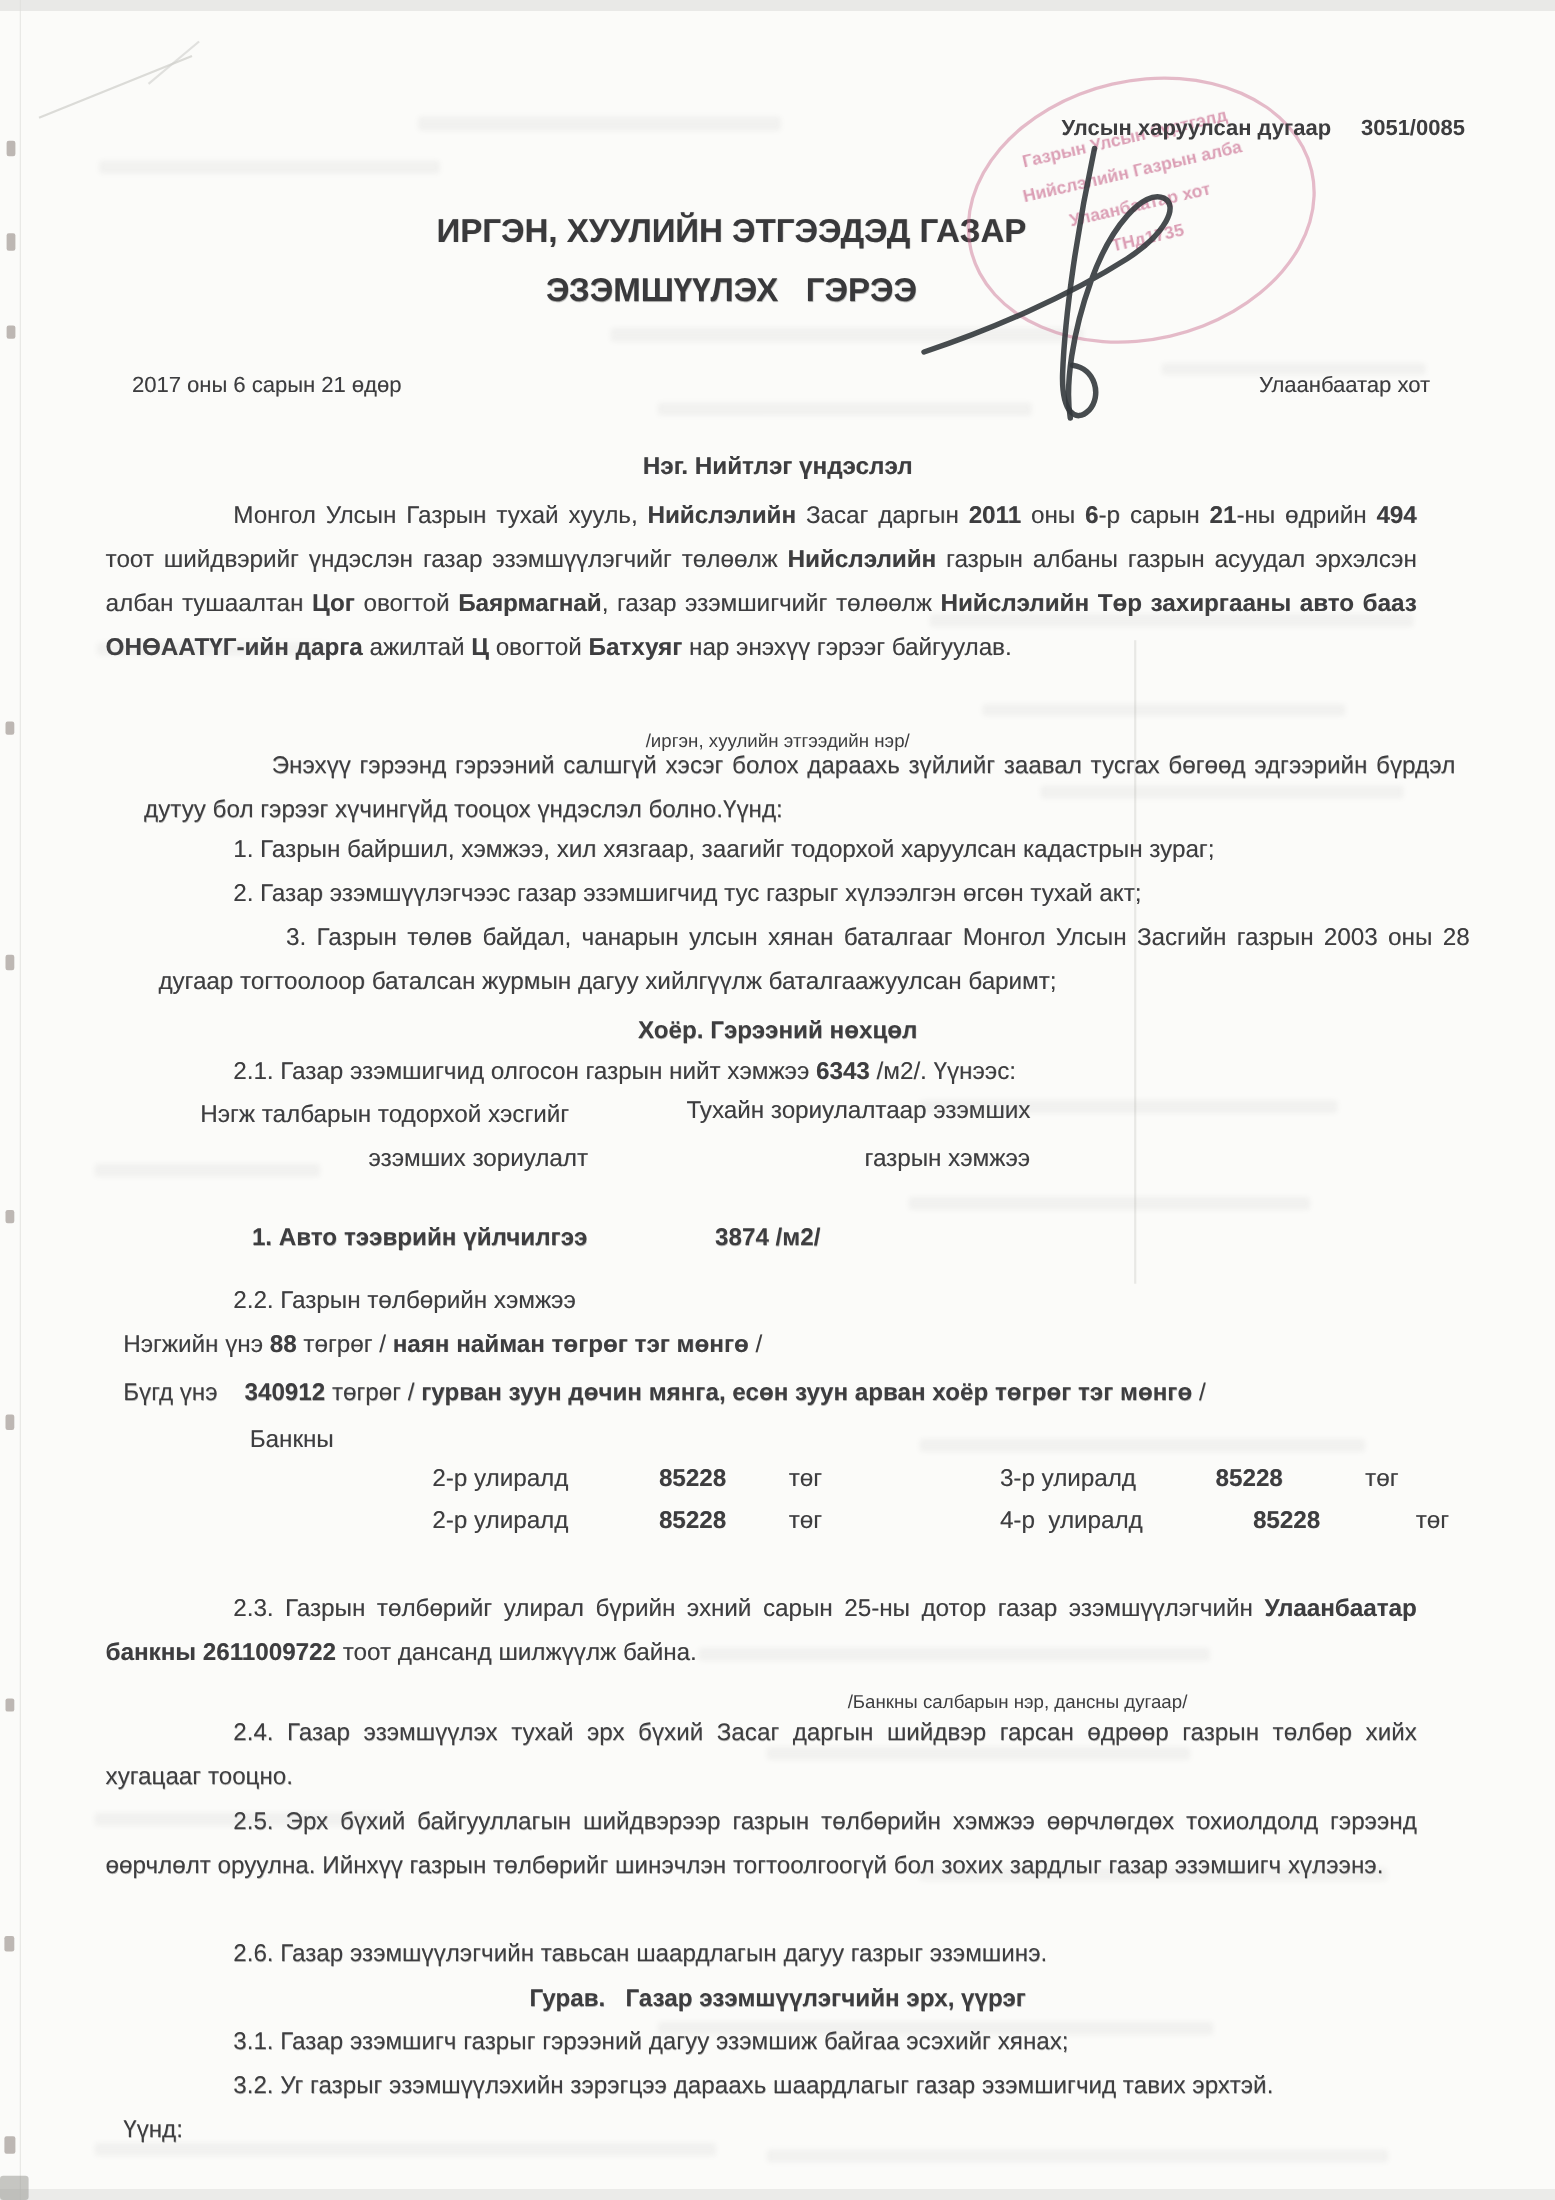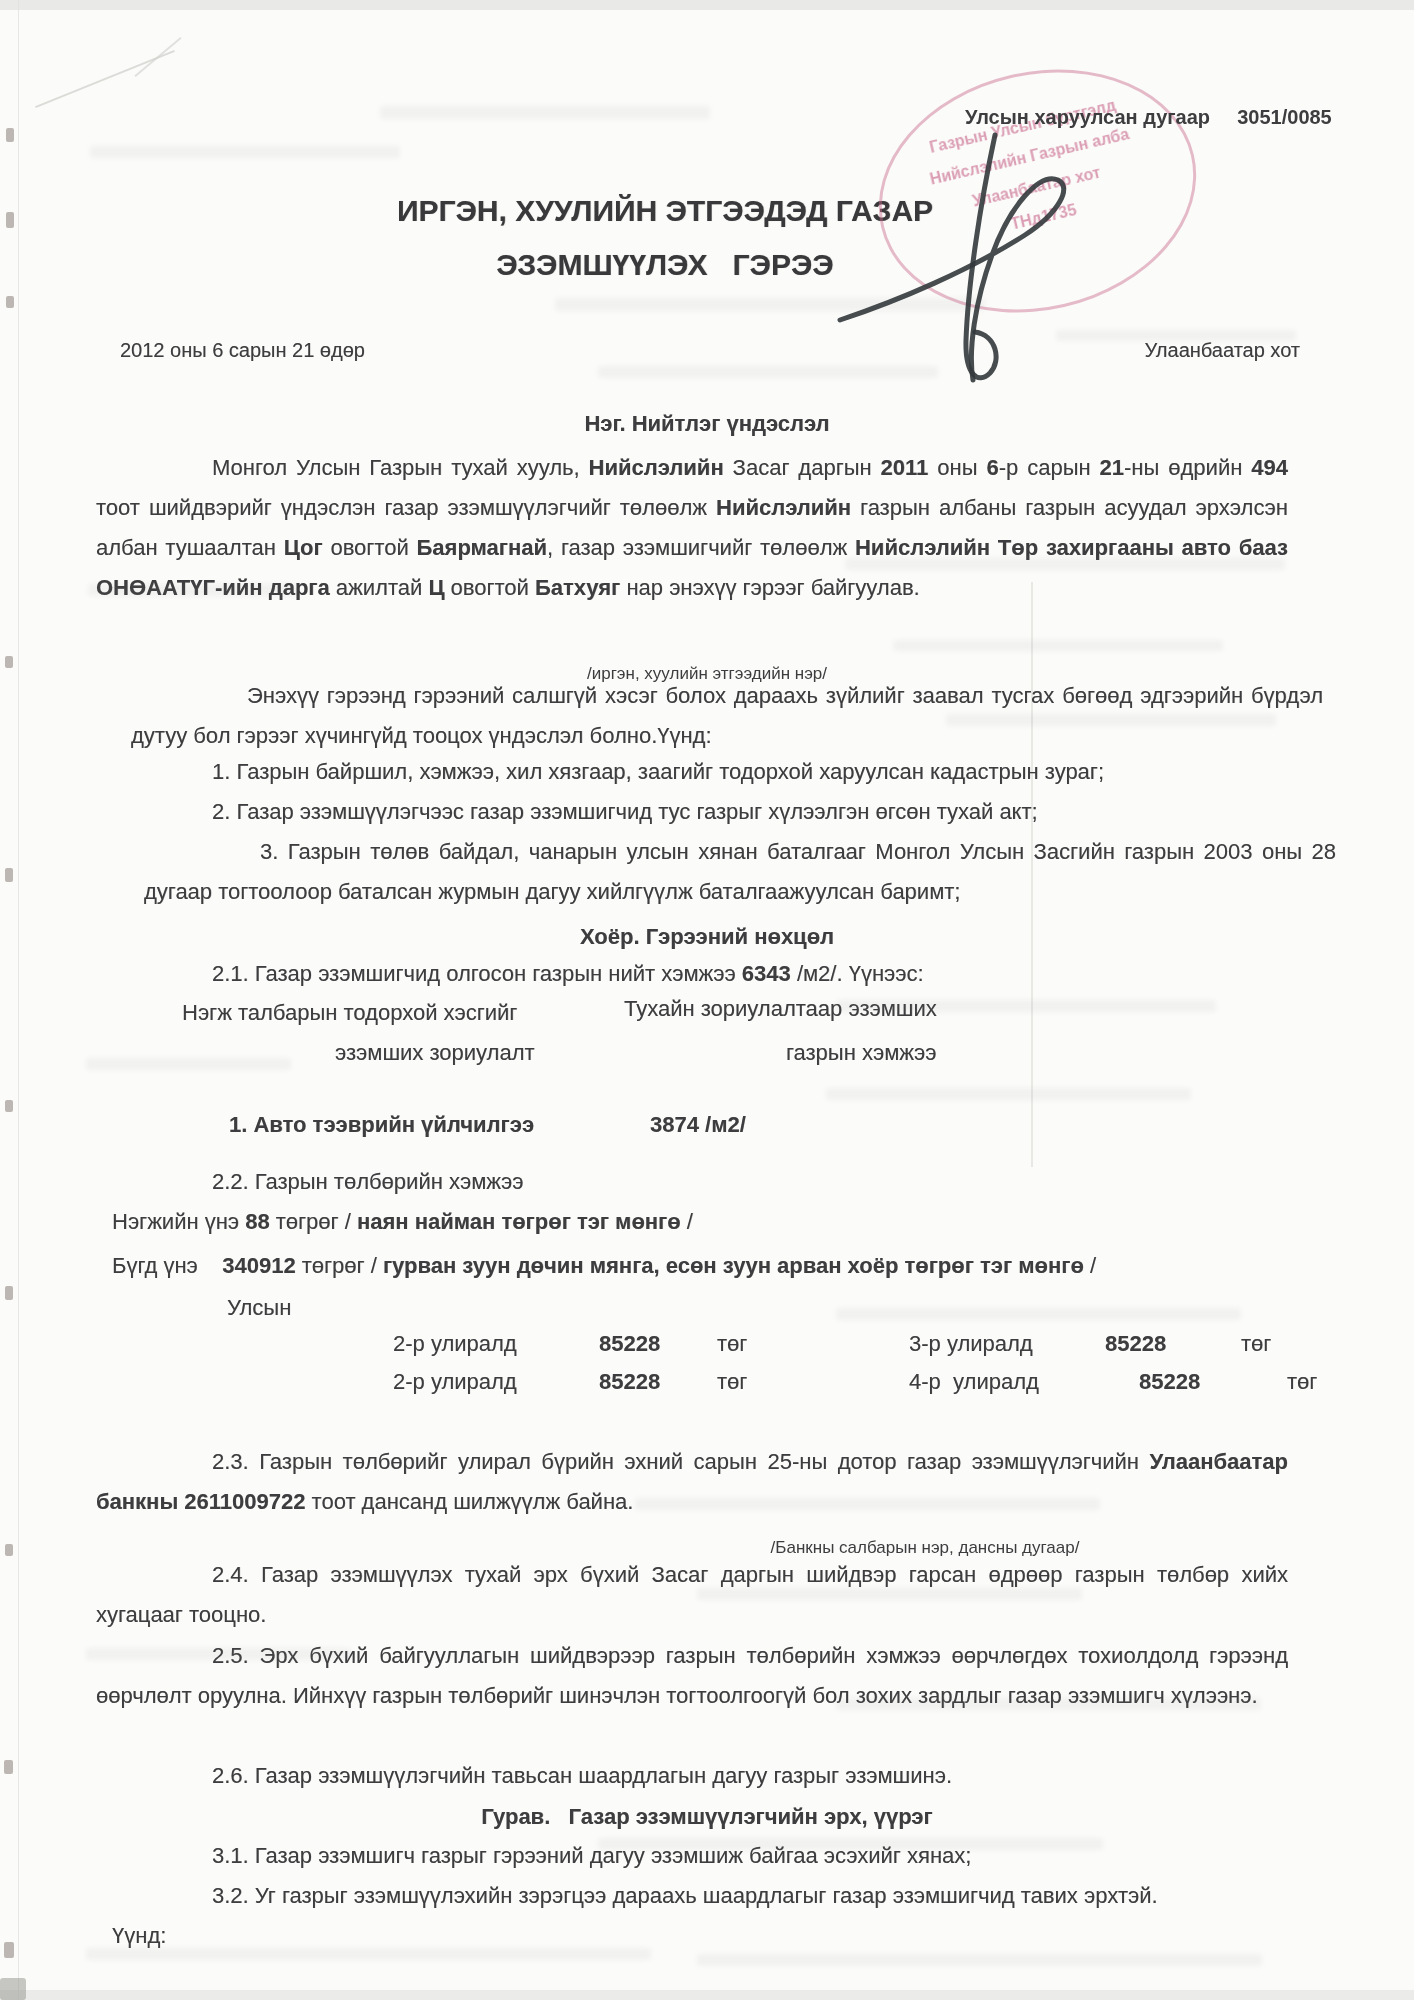--- a/index.html
+++ b/index.html
@@ -61,21 +61,21 @@
 
 <div class="abs regline" style="left:965px;top:106px;">
   <span>Улсын харуулсан дугаар</span>
   <span style="display:inline-block;width:16px;"></span>
   <span>3051/0085</span>
 </div>
 
 <div class="abs title" style="top:193px;">ИРГЭН, ХУУЛИЙН ЭТГЭЭДЭД ГАЗАР</div>
 <div class="abs title pre" style="top:247px;">ЭЗЭМШҮҮЛЭХ   ГЭРЭЭ</div>
 
-<div class="abs t dateline" style="left:120px;top:330px;">2012 оны 6 сарын 21 өдөр</div>
+<div class="abs t dateline" style="left:120px;top:330px;">2017 оны 6 сарын 21 өдөр</div>
 <div class="abs t dateline" style="right:114px;top:330px;">Улаанбаатар хот</div>
 
 <div class="abs t hd" style="top:404px;">Нэг. Нийтлэг үндэслэл</div>
 <div class="abs t para" style="top:448px;"><span>Монгол Улсын Газрын тухай хууль, </span><b>Нийслэлийн</b><span> Засаг даргын </span><b>2011</b><span> оны </span><b>6</b><span>-р сарын </span><b>21</b><span>-ны өдрийн </span><b>494</b><span> тоот шийдвэрийг үндэслэн газар эзэмшүүлэгчийг төлөөлж </span><b>Нийслэлийн</b><span> газрын албаны газрын асуудал эрхэлсэн албан тушаалтан </span><b>Цог</b><span> овогтой </span><b>Баярмагнай</b><span>, газар эзэмшигчийг төлөөлж </span><b>Нийслэлийн Төр захиргааны авто бааз ОНӨААТҮГ-ийн дарга</b><span> ажилтай </span><b>Ц</b><span> овогтой </span><b>Батхуяг</b><span> нар энэхүү гэрээг байгуулав.</span></div>
 <div class="abs sm" style="left:0;top:646px;width:1414px;text-align:center;">/иргэн, хуулийн этгээдийн нэр/</div>
 <div class="abs t para" style="top:676px;margin-left:35px;">Энэхүү гэрээнд гэрээний салшгүй хэсэг болох дараахь зүйлийг заавал тусгах бөгөөд эдгээрийн бүрдэл дутуу бол гэрээг хүчингүйд тооцох үндэслэл болно.Үүнд:</div>
 <div class="abs t para" style="top:752px;">1. Газрын байршил, хэмжээ, хил хязгаар, заагийг тодорхой харуулсан кадастрын зураг;</div>
 <div class="abs t para" style="top:792px;">2. Газар эзэмшүүлэгчээс газар эзэмшигчид тус газрыг хүлээлгэн өгсөн тухай акт;</div>
 <div class="abs t para" style="top:832px;margin-left:48px;">3. Газрын төлөв байдал, чанарын улсын хянан баталгааг Монгол Улсын Засгийн газрын 2003 оны 28 дугаар тогтоолоор баталсан журмын дагуу хийлгүүлж баталгаажуулсан баримт;</div>
 
@@ -86,21 +86,21 @@
 <div class="abs t" style="left:335px;top:1033px;">эзэмших зориулалт</div>
 <div class="abs t" style="left:624px;top:989px;">Тухайн зориулалтаар эзэмших</div>
 <div class="abs t" style="left:786px;top:1033px;">газрын хэмжээ</div>
 
 <div class="abs t" style="left:229px;top:1105px;font-weight:bold;">1. Авто тээврийн үйлчилгээ</div>
 <div class="abs t" style="left:650px;top:1105px;font-weight:bold;">3874 /м2/</div>
 
 <div class="abs t para" style="top:1162px;">2.2. Газрын төлбөрийн хэмжээ</div>
 <div class="abs t pre" style="left:112px;top:1202px;"><span>Нэгжийн үнэ </span><b>88</b><span> төгрөг / </span><b>наян найман төгрөг тэг мөнгө</b><span> /</span></div>
 <div class="abs t pre" style="left:112px;top:1246px;"><span>Бүгд үнэ    </span><b>340912</b><span> төгрөг / </span><b>гурван зуун дөчин мянга, есөн зуун арван хоёр төгрөг тэг мөнгө</b><span> /</span></div>
-<div class="abs t" style="left:227px;top:1288px;">Улсын</div>
+<div class="abs t" style="left:227px;top:1288px;">Банкны</div>
 
 <div class="abs t pre" style="left:393px;top:1324px;">2-р улиралд</div>
 <div class="abs t" style="left:599px;top:1324px;font-weight:bold;">85228</div>
 <div class="abs t" style="left:717px;top:1324px;">төг</div>
 <div class="abs t pre" style="left:909px;top:1324px;">3-р улиралд</div>
 <div class="abs t" style="left:1105px;top:1324px;font-weight:bold;">85228</div>
 <div class="abs t" style="left:1241px;top:1324px;">төг</div>
 
 <div class="abs t pre" style="left:393px;top:1362px;">2-р улиралд</div>
 <div class="abs t" style="left:599px;top:1362px;font-weight:bold;">85228</div>

